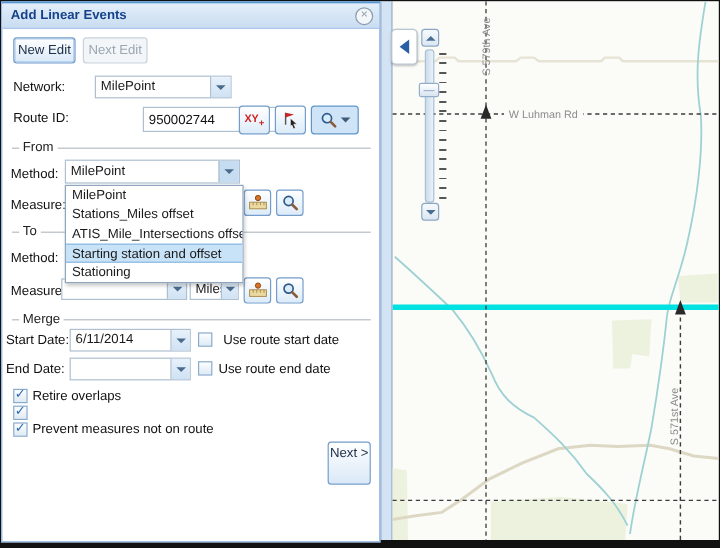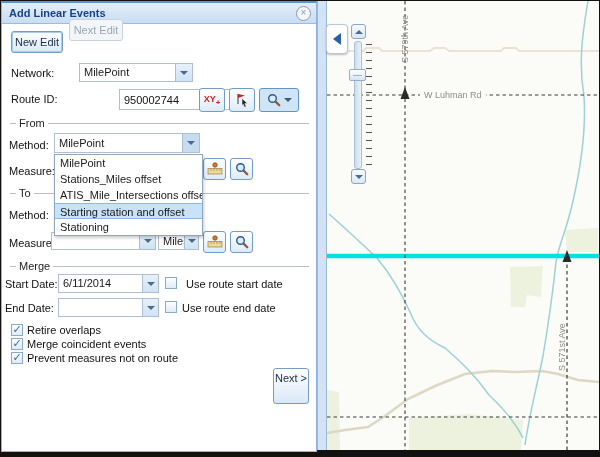--- a/index.html
+++ b/index.html
@@ -51,21 +51,21 @@
 
 <div id="screen">
 
   <div id="panel">
     <div id="titlebar">
       <span class="t">Add Linear Events</span>
       <div class="closebtn">×</div>
     </div>
 
     <div class="btn focus" style="left:9px;top:28px;width:52px;height:22px;line-height:20px;">New Edit</div>
-    <div class="btn disabled" style="left:67px;top:16px;width:54px;height:22px;line-height:20px;">Next Edit</div>
+    <div class="btn disabled" style="left:67px;top:28px;width:54px;height:22px;line-height:20px;">Next Edit</div>
 
     <div class="lbl" style="left:9px;top:64px;">Network:</div>
     <div class="combo" style="left:77px;top:60px;width:114px;height:19px;">
       <div class="val">MilePoint</div>
       <div class="trigger"></div>
     </div>
 
     <div class="lbl" style="left:9px;top:90px;">Route ID:</div>
     <input class="field" style="left: 77px; top: 86px; width: 114px; height: 21px; margin-left: 40px;" value="950002744">
     <div class="iconbtn" style="left:197px;top:85px;width:26px;height:24px;">
@@ -163,21 +163,20 @@
     <div class="combo" style="left:56px;top:295px;width:101px;height:19px;">
       <div class="val" style="line-height:17px;"></div>
       <div class="trigger" style="width:15px;"></div>
     </div>
     <div class="cb" style="left:163px;top:298px;"></div>
     <div class="lbl" style="left:180px;top:299px;">Use route end date</div>
 
     <div class="cb" style="left:9px;top:321px;"><span class="mark">✓</span></div>
     <div class="lbl" style="left:25px;top:321px;">Retire overlaps</div>
     <div class="cb" style="left:9px;top:335px;"><span class="mark">✓</span></div>
-    <div class="lbl" style="left:25px;top:335px;">Merge coincident events</div>
     <div class="cb" style="left:9px;top:349px;"><span class="mark">✓</span></div>
     <div class="lbl" style="left:25px;top:349px;">Prevent measures not on route</div>
 
     <div class="btn" style="left:271px;top:365px;width:36px;height:36px;line-height:18px;">Next &gt;</div>
   </div>
 
   <div id="splitter"></div>
 
   <div id="map">
     <svg width="272" height="449" viewBox="0 0 272 449">

